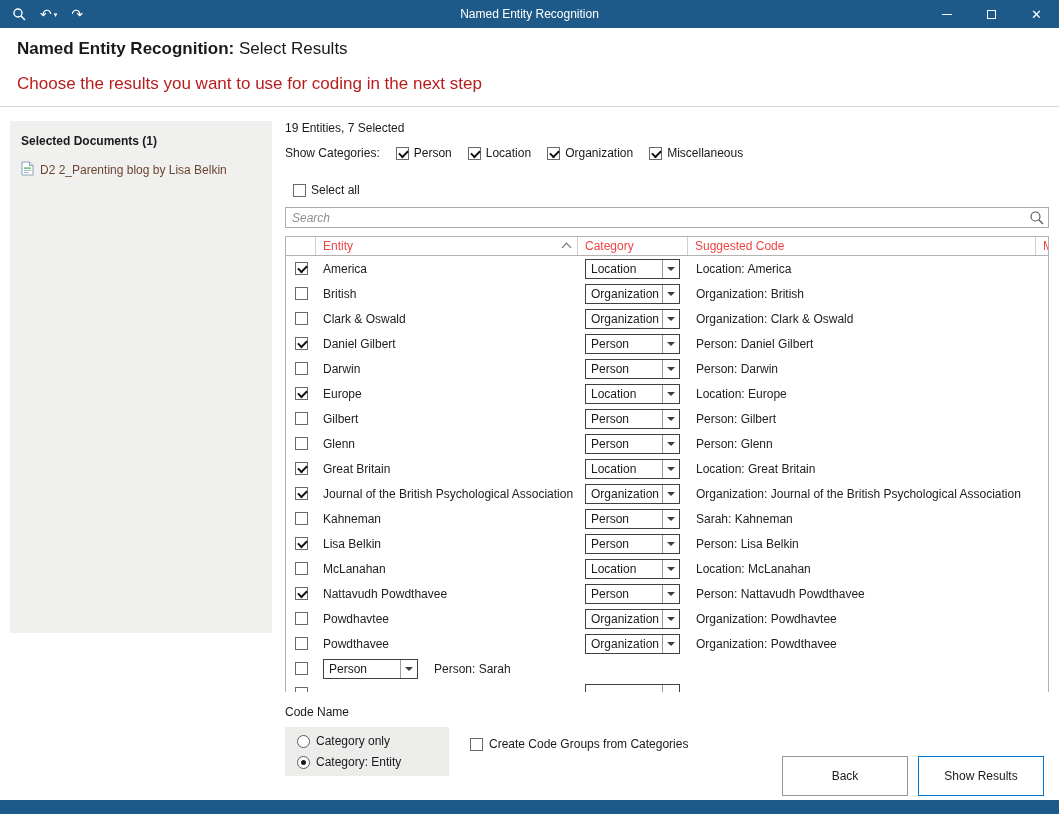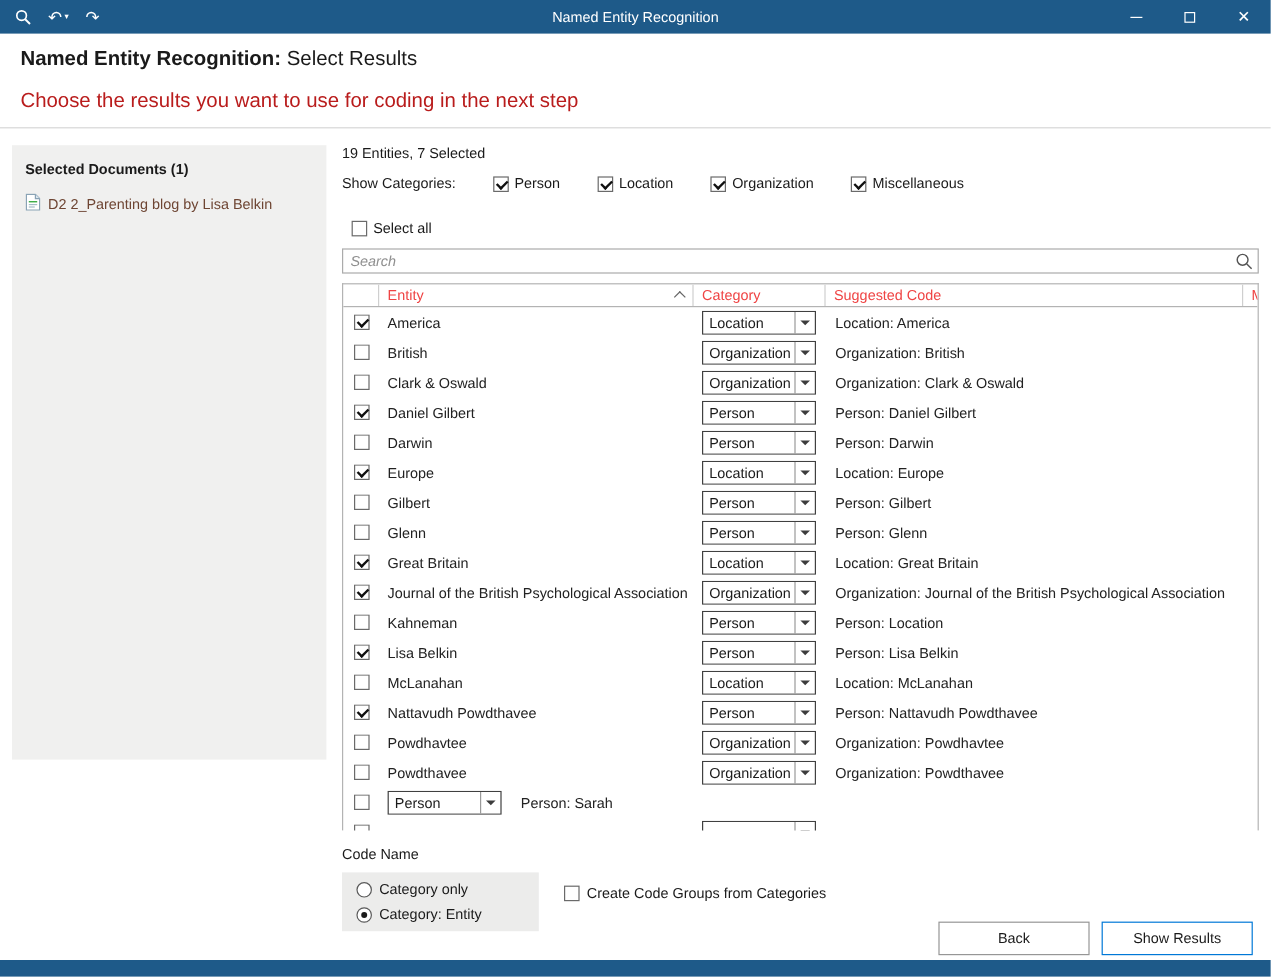--- a/index.html
+++ b/index.html
@@ -33,21 +33,21 @@
 
   
   .content { display: flex; align-items: flex-start; padding: 14px 10px 0; height: 709px; }
   .sidebar { width: 262px; height: 512px; background: #f0f0ef; padding: 13px 11px; flex: 0 0 262px; }
   .sidebar-heading { font-weight: bold; margin-bottom: 13px; }
   .doc-item { display: flex; align-items: center; gap: 6px; color: #6e4533; cursor: default; }
 
   .main { flex: 1; padding-left: 13px; min-width: 0; }
   .summary { margin-bottom: 11px; }
 
-  .show-cats { display: flex; gap: 31px; }
+  .show-cats { display: flex; gap: 16px; }
   .check-item { display: flex; align-items: center; gap: 5px; }
 
   .cb { width: 13px; height: 13px; border: 1px solid #6a6a6a; background: #fff; position: relative; flex: 0 0 auto; }
   .cb.checked::after {
     content: ""; position: absolute; left: 2px; top: 2px; width: 7px; height: 4px;
     border-left: 2px solid #101010; border-bottom: 2px solid #101010; transform: rotate(-45deg);
   }
 
   .select-all { margin: 23px 0 0 8px; }
 
@@ -88,21 +88,21 @@
   .code-config { display: flex; margin-top: 8px; align-items: flex-start; }
   .radio-panel { width: 164px; background: #ececeb; padding: 7px 12px; display: flex; flex-direction: column; gap: 7px; }
   .radio-item { display: flex; align-items: center; gap: 6px; }
   .radio { width: 13px; height: 13px; border: 1px solid #5a5a5a; border-radius: 50%; background: #fff; position: relative; flex: 0 0 auto; }
   .radio.selected::after { content: ""; position: absolute; left: 3px; top: 3px; width: 5px; height: 5px; border-radius: 50%; background: #1a1a1a; }
   .create-groups { display: flex; align-items: center; gap: 6px; margin: 10px 0 0 21px; }
 
   
   .footer { position: absolute; right: 15px; bottom: 18px; display: flex; gap: 10px; }
   .btn {
-    width: 126px; height: 28px; background: #fff; border: 1px solid #969696;
+    width: 126px; height: 40px; background: #fff; border: 1px solid #969696;
     font-family: inherit; font-size: 12px; color: #1a1a1a;
     display: flex; align-items: center; justify-content: center; cursor: default;
   }
   .btn.primary { border: 1px solid #0078d7; }
 
   .bottom-strip { position: absolute; left: 0; bottom: 0; width: 100%; height: 14px; background: #1e5a89; }
 </style>
 </head>
 <body>
 
@@ -357,21 +357,21 @@
     <div class="td td-cb">
       <span class="cb"></span>
     </div>
     <div class="td td-entity">Kahneman</div>
     <div class="td td-cat">
       <div class="combo">
         <span class="combo-label">Person</span>
         <span class="combo-arrow"></span>
       </div>
     </div>
-    <div class="td td-code">Person: Location</div>
+    <div class="td td-code">Sarah: Kahneman</div>
   </div>
 
   <div class="trow">
     <div class="td td-cb">
       <span class="cb checked"></span>
     </div>
     <div class="td td-entity">Lisa Belkin</div>
     <div class="td td-cat">
       <div class="combo">
         <span class="combo-label">Person</span>

